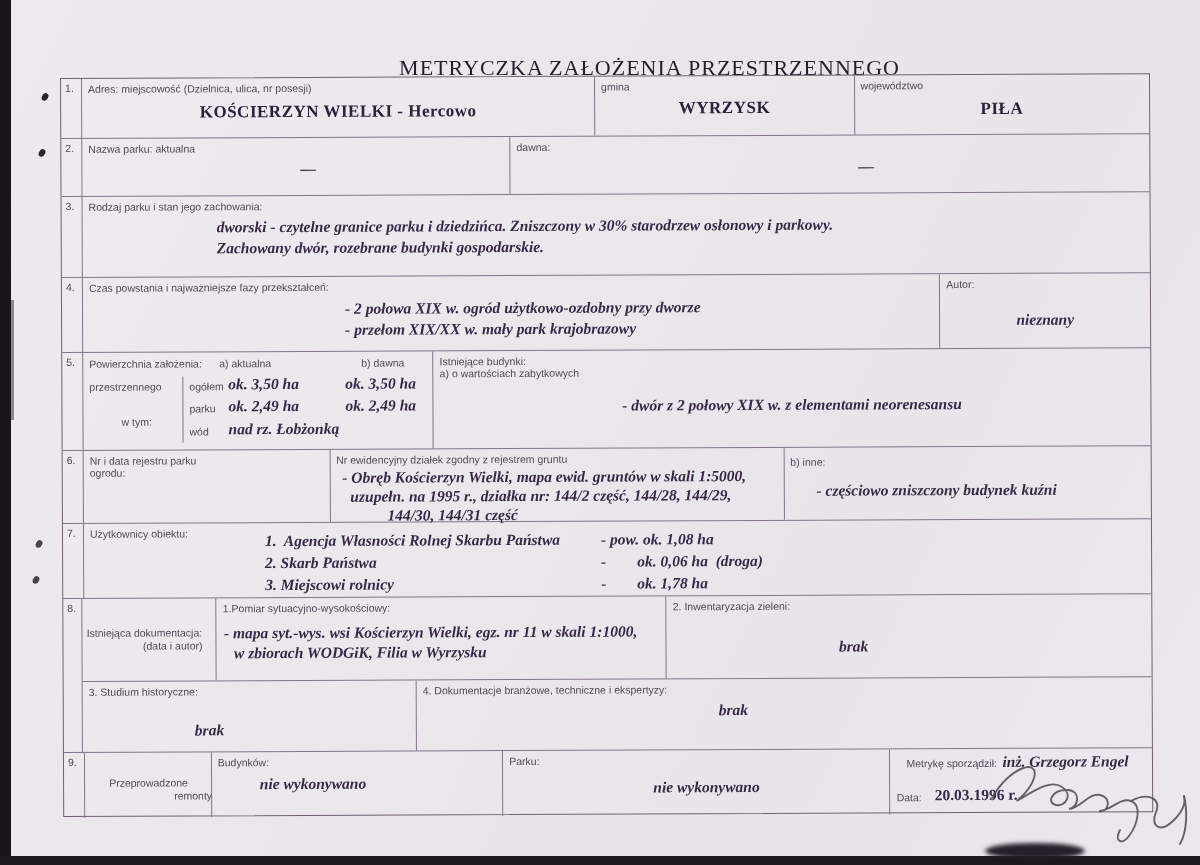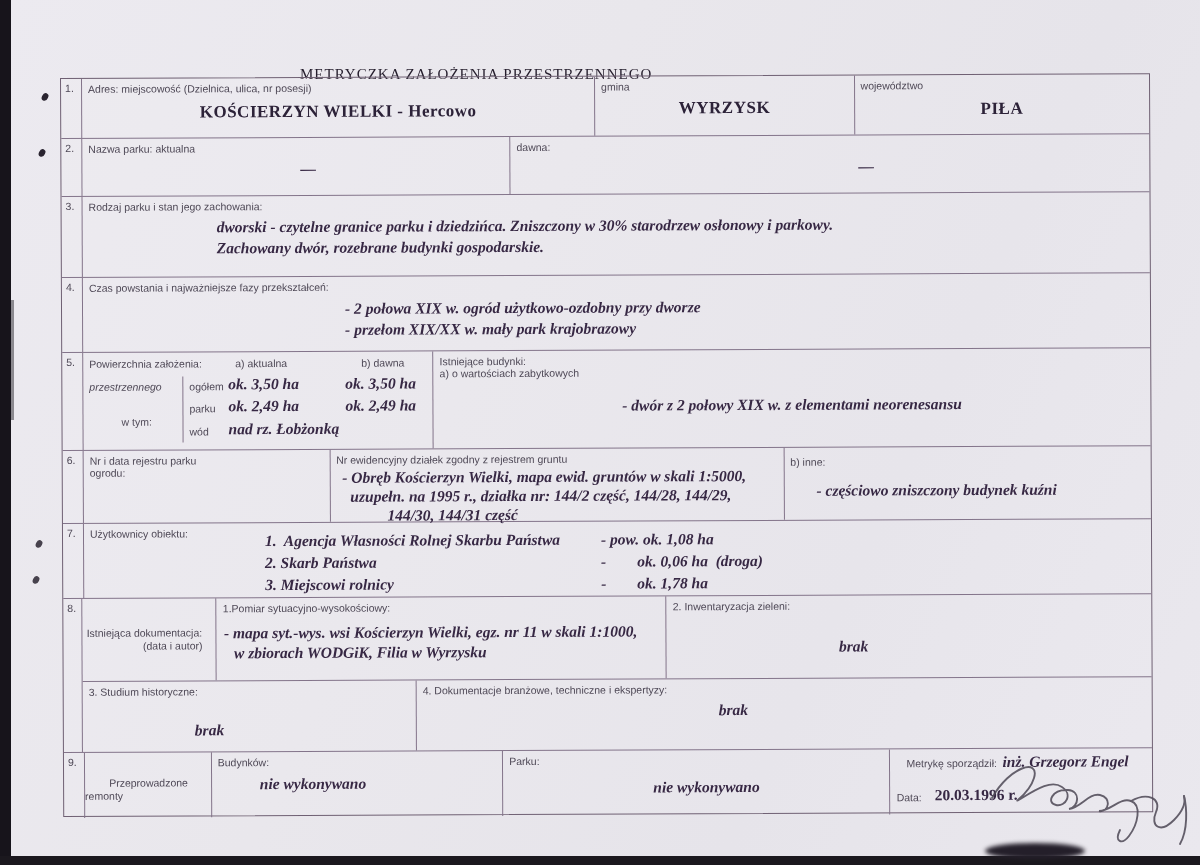--- a/index.html
+++ b/index.html
@@ -9,22 +9,22 @@
     position:relative; width:1200px; height:865px; overflow:hidden;
     background:linear-gradient(115deg,#eceaf0 0%,#e9e7ec 40%,#e6e4ea 70%,#eae8ee 100%);
   }
   .scan-edge-left { position:absolute; left:0; top:0; width:11px; height:865px; background:#17141b; }
   .scan-edge-left:after { content:""; position:absolute; left:11px; top:300px; width:3px; height:120px; background:rgba(23,20,27,.45); }
   .scan-edge-bottom { position:absolute; left:0; top:856px; width:1200px; height:9px; background:#1b181e; }
   .scan-blob { position:absolute; left:985px; top:843px; width:100px; height:16px; background:#241f2a; border-radius:50%; filter:blur(2px); }
   .punch { position:absolute; width:6px; height:8px; background:#2a2430; border-radius:50% 40% 55% 45%; transform:rotate(25deg); }
 
   .doc-title {
-    position:absolute; left:300px; top:66px; width:600px; text-align:left;
-    font-family:"Liberation Serif", serif; font-size:15px; letter-spacing:1px;
+    position:absolute; left:300px; top:55px; width:600px; text-align:right;
+    font-family:"Liberation Serif", serif; font-size:22px; letter-spacing:1px;
     color:#241d2c; font-weight:500;
   }
 
   .form {
     position:absolute; left:60px; top:78px; width:1090px; height:739px;
     border:1.5px solid #6f6073; transform:rotate(-0.25deg); transform-origin:top left;
     background:rgba(255,255,255,.06);
   }
   .row { display:flex; width:100%; border-bottom:1px solid #83748a; }
   .row:last-child { border-bottom:none; }
@@ -98,29 +98,33 @@
       </div>
     </div>
 
     <div class="row" style="height:75px;">
       <div class="cell num">4.</div>
       <div class="cell pad" style="width:859px;">
         <div class="lbl">Czas powstania i najważniejsze fazy przekształceń:</div>
         <div class="val abs" style="left:262px; top:23px;">- 2 połowa XIX w. ogród użytkowo-ozdobny przy dworze</div>
         <div class="val abs" style="left:262px; top:44px;">- przełom XIX/XX w. mały park krajobrazowy</div>
       </div>
+      <div class="cell pad" style="width:210px;">
+        <div class="lbl">Autor:</div>
+        <div class="val center" style="top:37px;">nieznany</div>
+      </div>
     </div>
 
     <div class="row" style="height:98px;">
       <div class="cell num">5.</div>
       <div class="cell" style="width:351px;">
         <div class="lbl abs" style="left:6px; top:5px;">Powierzchnia założenia:</div>
-        <div class="lbl abs" style="left:152px; top:5px;">a) aktualna</div>
+        <div class="lbl abs" style="left:136px; top:5px;">a) aktualna</div>
         <div class="lbl abs" style="left:278px; top:5px;">b) dawna</div>
-        <div class="lbl abs" style="left:6px; top:28px;font-style:italic;">przestrzennego</div>
+        <div class="lbl abs" style="left:6px; top:28px;">przestrzennego</div>
         <div class="lbl abs" style="left:38px; top:50px;margin-top:13px;">w tym:</div>
         <div class="vline" style="left:99px; top:24px; height:66px;"></div>
         <div class="lbl abs" style="left:106px; top:28px;">ogółem</div>
         <div class="lbl abs" style="left:106px; top:50px;">parku</div>
         <div class="lbl abs" style="left:106px; top:73px;">wód</div>
         <div class="val abs" style="left:145px; top:23px;">ok. 3,50 ha</div>
         <div class="val abs" style="left:262px; top:23px;">ok. 3,50 ha</div>
         <div class="val abs" style="left:145px; top:45px;">ok. 2,49 ha</div>
         <div class="val abs" style="left:262px; top:45px;">ok. 2,49 ha</div>
         <div class="val abs" style="left:145px; top:68px;">nad rz. Łobżonką</div>
@@ -199,21 +203,21 @@
             <div class="val abs" style="left:302px; top:22px;">brak</div>
           </div>
         </div>
       </div>
     </div>
 
     <div class="row" style="height:65px;">
       <div class="cell num">9.</div>
       <div class="cell" style="width:127px;">
         <div class="lbl" style="position:absolute; left:0; top:24px; width:127px; text-align:center;">Przeprowadzone</div>
-        <div class="lbl" style="position:absolute; left:0; top:37px; width:127px; text-align:left;">remonty</div>
+        <div class="lbl" style="position:absolute; left:0; top:37px; width:127px; text-align:right;">remonty</div>
       </div>
       <div class="cell pad" style="width:292px;">
         <div class="lbl">Budynków:</div>
         <div class="val abs" style="left:48px; top:23px;">nie wykonywano</div>
       </div>
       <div class="cell pad" style="width:388px;">
         <div class="lbl">Parku:</div>
         <div class="val abs" style="left:150px; top:28px;">nie wykonywano</div>
       </div>
       <div class="cell" style="width:262px;">

